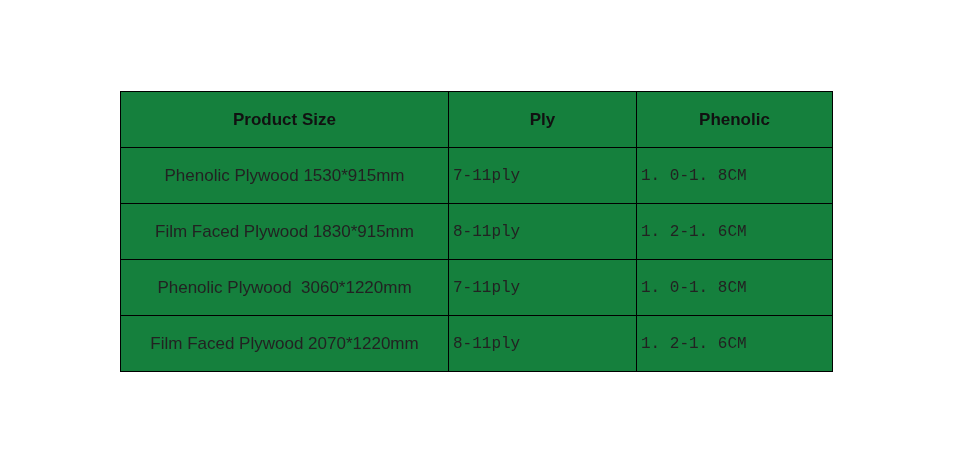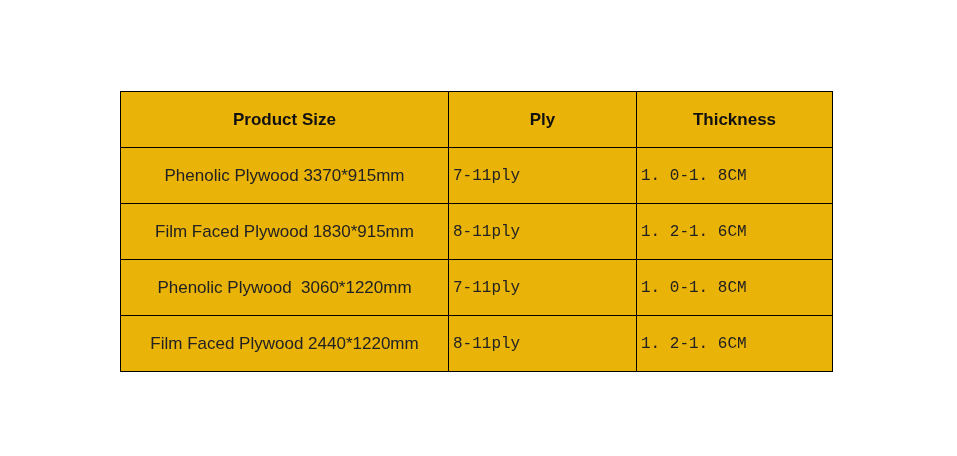--- a/index.html
+++ b/index.html
@@ -14,21 +14,21 @@
     overflow: hidden;
     font-family: "Liberation Sans", sans-serif;
   }
   .spec-table {
     position: absolute;
     left: 120px;
     top: 91px;
     width: 712px;
     border-collapse: collapse;
     table-layout: fixed;
-    background: #eab308;
+    background: #15803d;
   }
   .spec-table col.c1 { width: 328px; }
   .spec-table col.c2 { width: 188px; }
   .spec-table col.c3 { width: 196px; }
   .spec-table th,
   .spec-table td {
     border: 1px solid #000000;
     height: 56px;
     box-sizing: border-box;
     vertical-align: middle;
@@ -67,38 +67,38 @@
 <table class="spec-table">
   <colgroup>
     <col class="c1">
     <col class="c2">
     <col class="c3">
   </colgroup>
   <thead>
     <tr>
       <th>Product Size</th>
       <th>Ply</th>
-      <th>Thickness</th>
+      <th>Phenolic</th>
     </tr>
   </thead>
   <tbody>
     <tr>
-      <td class="product-cell">Phenolic Plywood 3370*915mm</td>
+      <td class="product-cell">Phenolic Plywood 1530*915mm</td>
       <td class="mono-cell">7-11ply</td>
       <td class="mono-cell">1. 0-1. 8CM</td>
     </tr>
     <tr>
       <td class="product-cell">Film Faced Plywood 1830*915mm</td>
       <td class="mono-cell">8-11ply</td>
       <td class="mono-cell">1. 2-1. 6CM</td>
     </tr>
     <tr>
       <td class="product-cell">Phenolic Plywood  3060*1220mm</td>
       <td class="mono-cell">7-11ply</td>
       <td class="mono-cell">1. 0-1. 8CM</td>
     </tr>
     <tr>
-      <td class="product-cell">Film Faced Plywood 2440*1220mm</td>
+      <td class="product-cell">Film Faced Plywood 2070*1220mm</td>
       <td class="mono-cell">8-11ply</td>
       <td class="mono-cell">1. 2-1. 6CM</td>
     </tr>
   </tbody>
 </table>
 
 </body></html>

